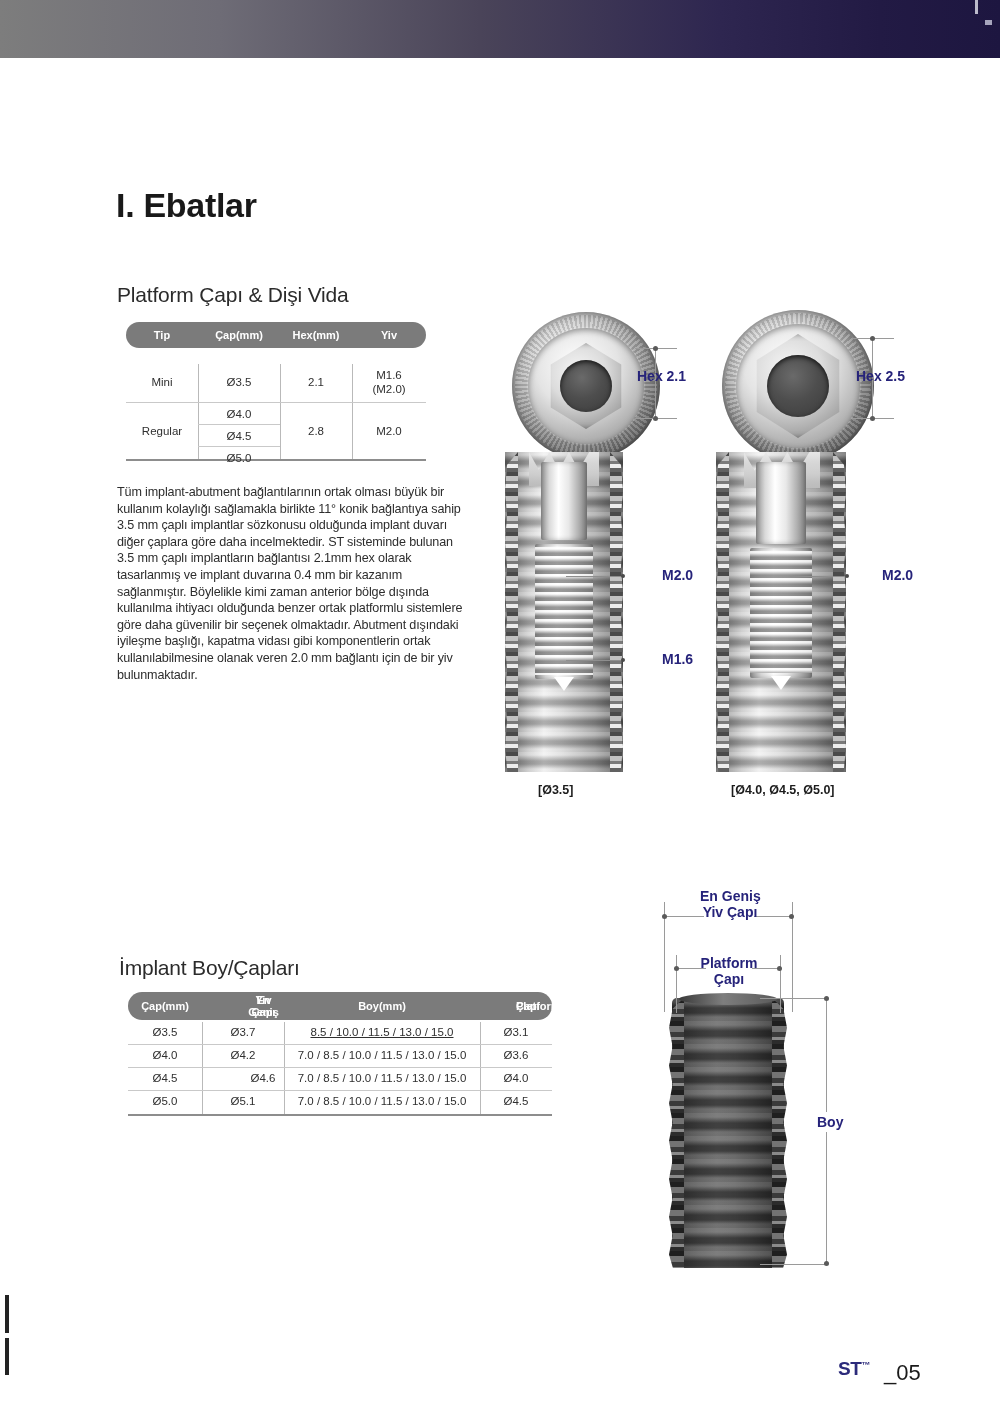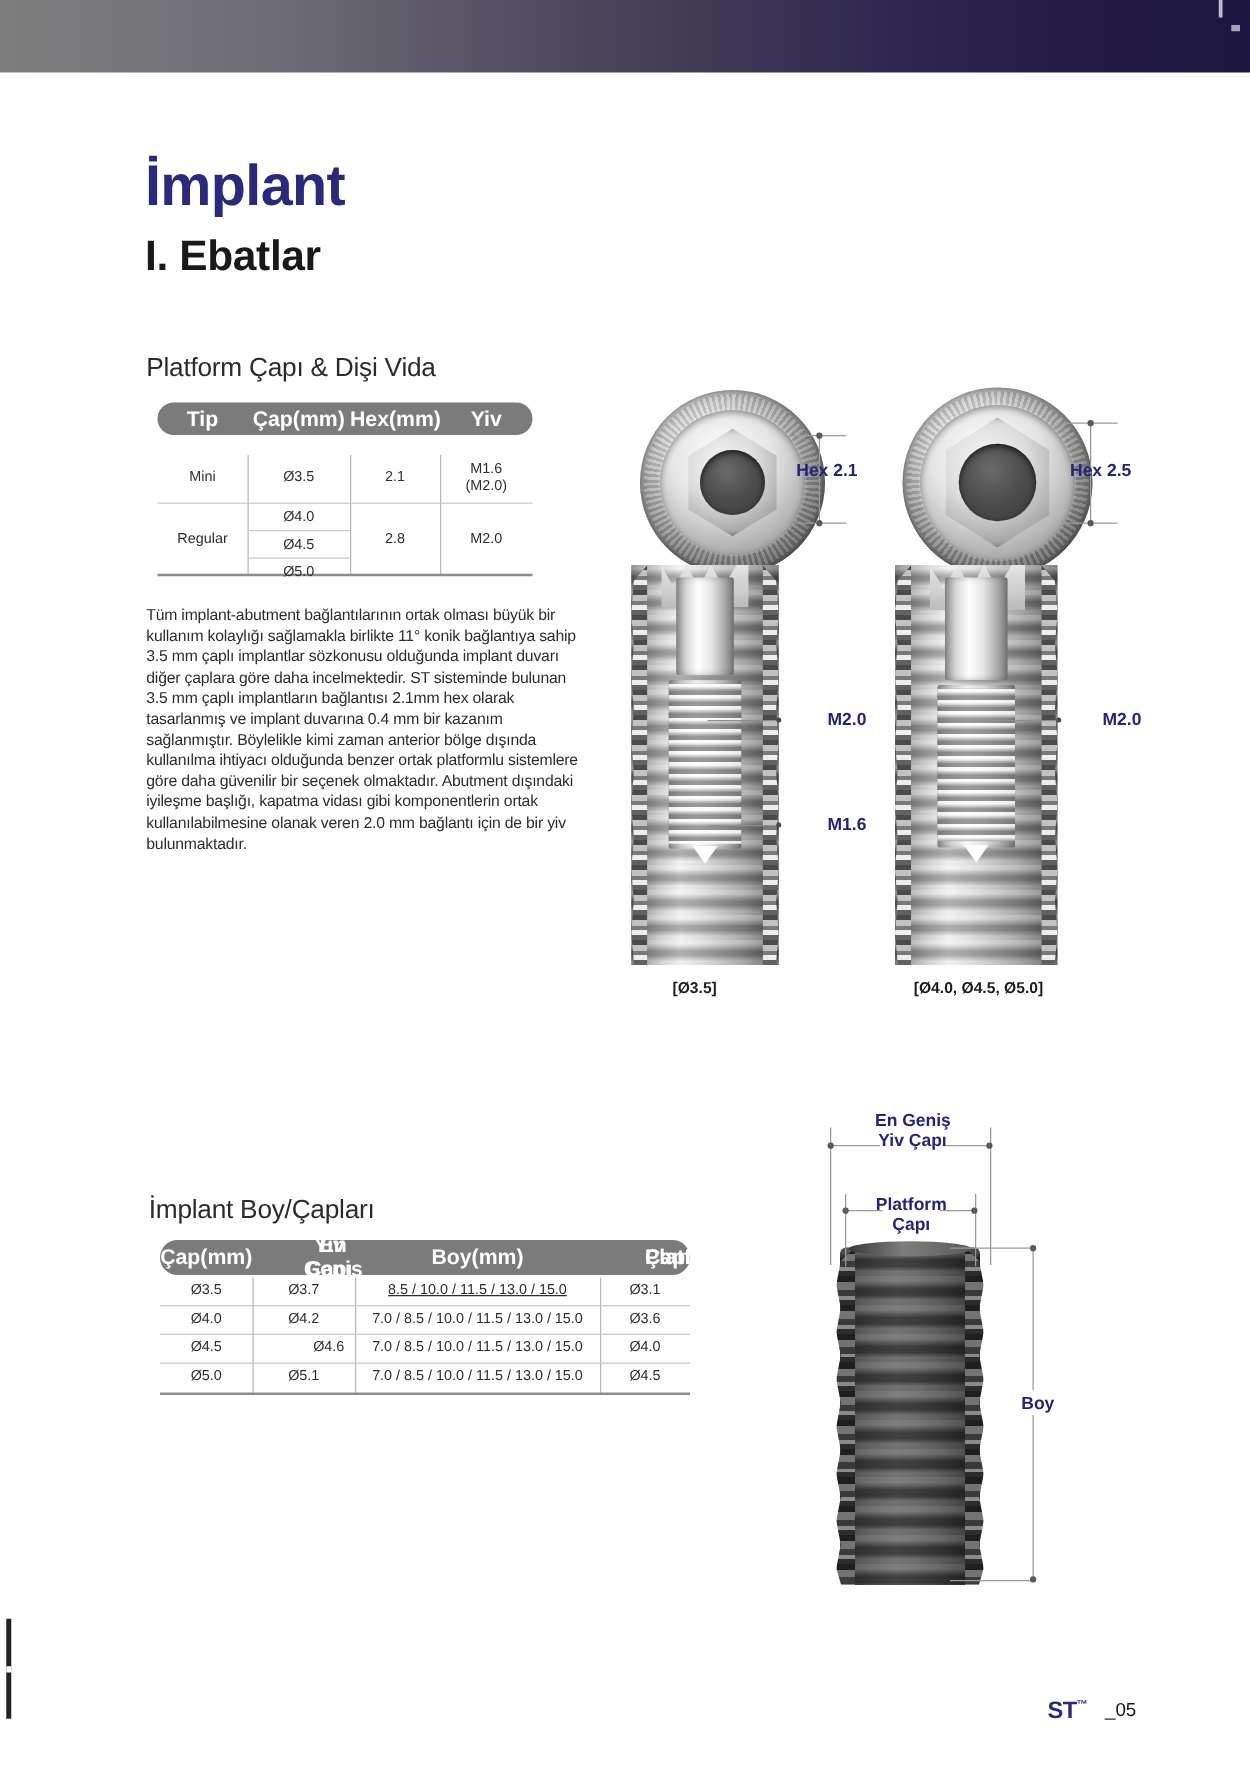--- a/index.html
+++ b/index.html
@@ -31,21 +31,21 @@
   }
   .sec-title{
     position:absolute;font-size:21px;color:#2b2b2b;font-weight:400;letter-spacing:-0.2px;
   }
   #platform-title{left:117px;top:283px;}
   #boylari-title{left:119px;top:956px;}
   .thead-pill{
     position:absolute;background:#7b7b7b;border-radius:14px;
   }
   .thead-pill span{
-    position:absolute;color:#ffffff;font-size:17px;font-weight:bold;
+    position:absolute;color:#ffffff;font-size:11px;font-weight:bold;
     text-align:center;line-height:1.12;top:50%;transform:translateY(-50%);
   }
   .thead-pill span.two{line-height:1.1;}
 
   
   #t1-pill{left:126px;top:322px;width:300px;height:26px;}
   #t1-pill .c0{left:0px;width:72px;}
   #t1-pill .c1{left:72px;width:82px;}
   #t1-pill .c2{left:154px;width:72px;}
   #t1-pill .c3{left:226px;width:74px;}
@@ -201,35 +201,34 @@
   }
 
   
   .foot-st{
     position:absolute;left:838px;top:1358px;
     font-size:19px;font-weight:bold;color:#2b2a7a;letter-spacing:-0.5px;
   }
   .foot-tm{font-size:9px;vertical-align:super;font-weight:bold;}
   .foot-page{
     position:absolute;left:884px;top:1360px;
-    font-size:15px;color:#1a1a1a;font-weight:400;letter-spacing:0px;
+    font-size:22px;color:#1a1a1a;font-weight:400;letter-spacing:0px;
   }
 </style>
 </head>
 <body>
 
 <div class="page">
 
   <div class="topbar"></div>
   <div class="crop-tr"></div>
   <div class="crop-tr2"></div>
   <div class="crop-left"></div>
   <div class="crop-left-gap"></div>
 
-  <div class="h-implant">İmplant</div>
   <div class="h-sub">I. Ebatlar</div>
 
   <div class="sec-title" id="platform-title">Platform Çapı &amp; Dişi Vida</div>
 
   <div class="thead-pill" id="t1-pill">
     <span class="c0">Tip</span>
     <span class="c1">Çap(mm)</span>
     <span class="c2">Hex(mm)</span>
     <span class="c3">Yiv</span>
   </div>

